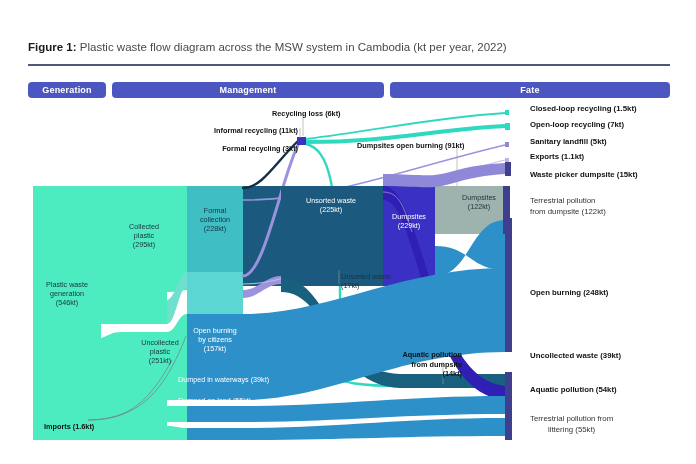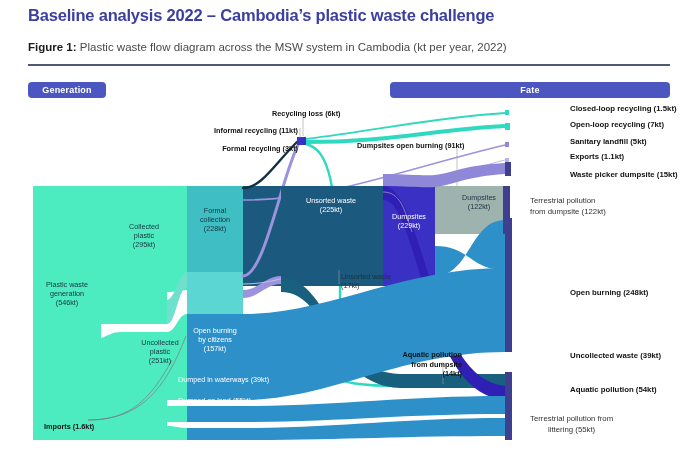--- a/index.html
+++ b/index.html
@@ -56,41 +56,41 @@
     white-space:pre-line;
   }
   .callout b{color:#111111;}
   .callout.r{text-align:right;}
 
   
   .flab{
     position:absolute;font-size:7.8px;line-height:10.5px;color:#333333;
     white-space:pre-line;
   }
-  .flab b{color:#111111;margin-left:40px;}
+  .flab b{color:#111111;}
 
   
   .note{
     position:absolute;left:30px;top:446px;
     font-size:7.6px;color:#6b6b6b;white-space:nowrap;
   }
   .note b{color:#2b2b2b;}
 </style>
 </head>
 <body>
 
 <div id="page">
 
-  <div class="title">Baseline analysis 2022 – Cambodia’s plastic waste challenge</div>
 
   <div class="subtitle"><b>Figure 1:</b><span> Plastic waste flow diagram across the MSW system in Cambodia (kt per year, 2022)</span></div>
 
   <div class="rule"></div>
 
   <div class="phasebar" id="phase-generation">Generation</div>
+  <div class="phasebar" id="phase-management">Management</div>
   <div class="phasebar" id="phase-fate">Fate</div>
 
   <svg id="sankey" viewBox="0 0 696 340" width="696" height="340">
     <defs>
       <clipPath id="clipAll">
           <rect x="0" y="0" width="696" height="340"></rect>
         </clipPath>
     </defs>
     <g clip-path="url(#clipAll)">
 

